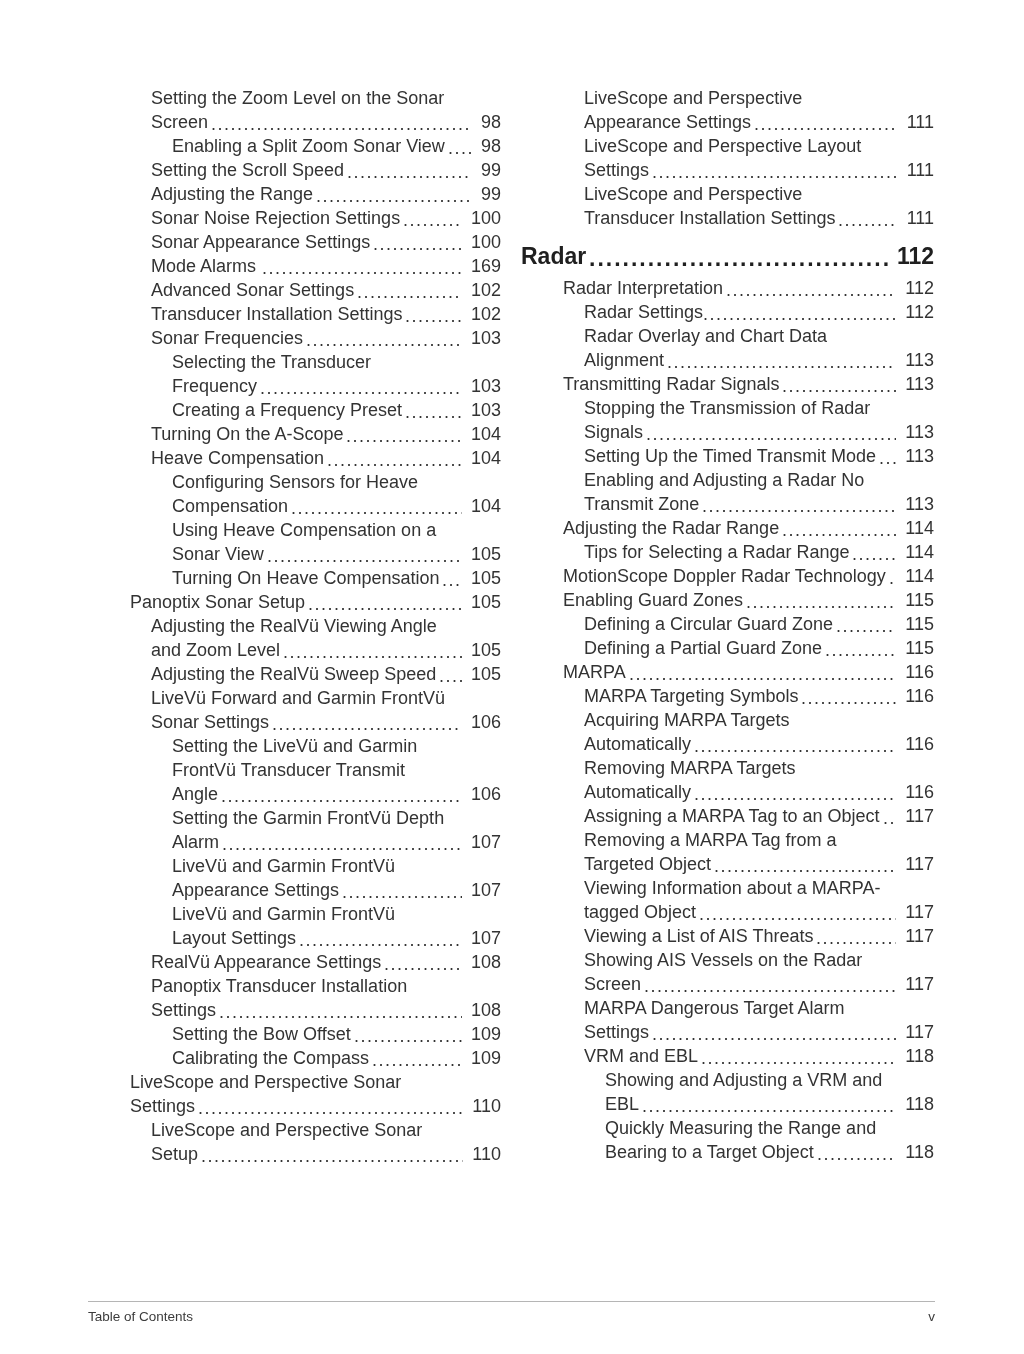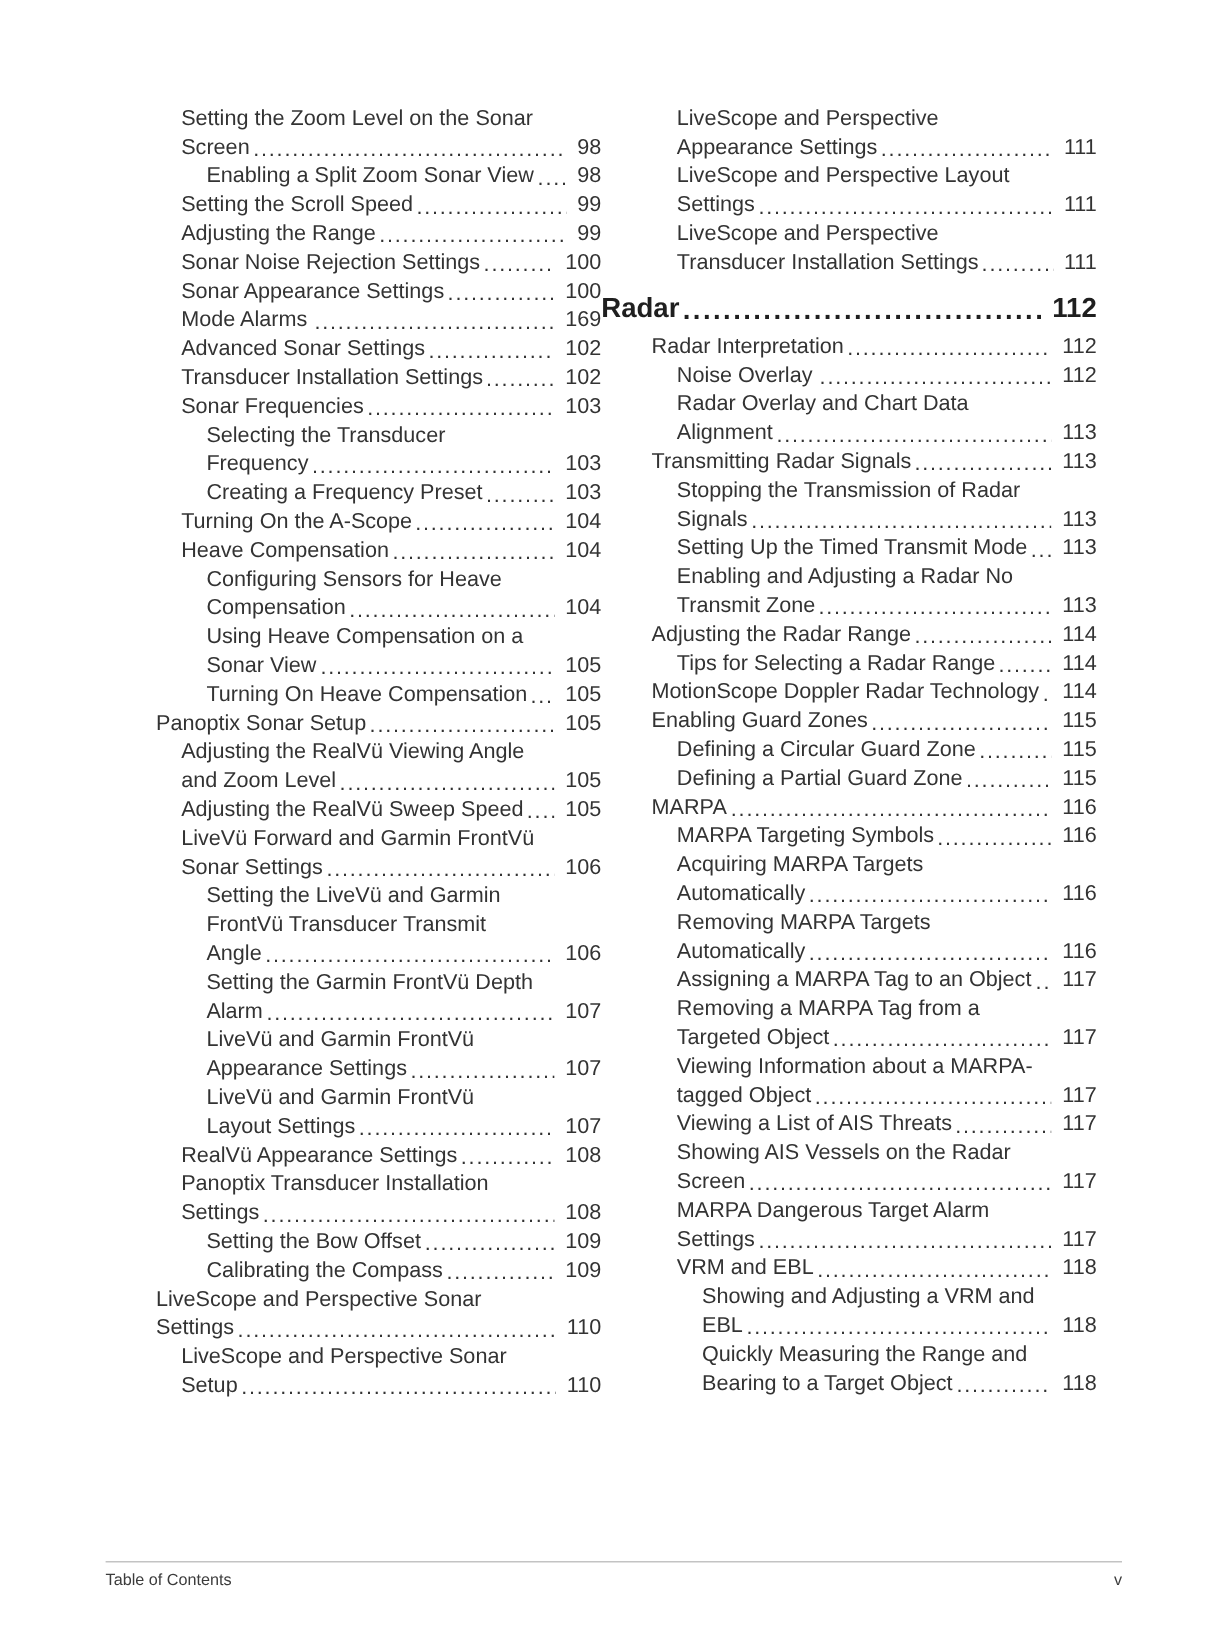--- a/index.html
+++ b/index.html
@@ -11,20 +11,21 @@
     font-family: "Liberation Sans", sans-serif;
     color: #333333;
     overflow: hidden;
   }
   .content {
     position: absolute;
     left: 88px;
     right: 89px;
     top: 86px;
     display: flex;
+    gap: 20px;
   }
   .toc-column {
     flex: 0 0 413px;
     width: 413px;
   }
   .toc-entry {
     position: relative;
     font-size: 18px;
     line-height: 24px;
     padding-right: 48px;
@@ -107,21 +108,21 @@
       <div class="toc-entry level-3"><span class="toc-text">Calibrating the Compass</span><span class="toc-marker"></span><span class="toc-dots" style="left: 284px; top: 2px; width: 90px;">..........................................................................................................................................................................</span><span class="toc-page">109</span></div>
       <div class="toc-entry level-1"><span class="toc-text">LiveScope and Perspective Sonar Settings</span><span class="toc-marker"></span><span class="toc-dots" style="left: 110px; top: 26px; width: 265px;">..........................................................................................................................................................................</span><span class="toc-page">110</span></div>
       <div class="toc-entry level-2"><span class="toc-text">LiveScope and Perspective Sonar Setup</span><span class="toc-marker"></span><span class="toc-dots" style="left: 113px; top: 26px; width: 262px;">..........................................................................................................................................................................</span><span class="toc-page">110</span></div>
     </div>
   <div class="toc-column">
       <div class="toc-entry level-2"><span class="toc-text">LiveScope and Perspective Appearance Settings</span><span class="toc-marker"></span><span class="toc-dots" style="left: 233px; top: 26px; width: 144px;">..........................................................................................................................................................................</span><span class="toc-page">111</span></div>
       <div class="toc-entry level-2"><span class="toc-text">LiveScope and Perspective Layout Settings</span><span class="toc-marker"></span><span class="toc-dots" style="left: 131px; top: 26px; width: 246px;">..........................................................................................................................................................................</span><span class="toc-page">111</span></div>
       <div class="toc-entry level-2"><span class="toc-text">LiveScope and Perspective Transducer Installation Settings</span><span class="toc-marker"></span><span class="toc-dots" style="left: 317px; top: 26px; width: 60px;">..........................................................................................................................................................................</span><span class="toc-page">111</span></div>
       <div class="toc-entry level-0 toc-heading"><span class="toc-text">Radar</span><span class="toc-marker"></span><span class="toc-dots" style="left: 68px; top: 2px; width: 299px;">..........................................................................................................................................................................</span><span class="toc-page">112</span></div>
       <div class="toc-entry level-1"><span class="toc-text">Radar Interpretation</span><span class="toc-marker"></span><span class="toc-dots" style="left: 205px; top: 2px; width: 170px;">..........................................................................................................................................................................</span><span class="toc-page">112</span></div>
-      <div class="toc-entry level-2"><span class="toc-text">Noise Overlay</span><span class="toc-marker"></span><span class="toc-dots" style="left: 182px; top: 2px; width: 193px;">..........................................................................................................................................................................</span><span class="toc-page">112</span></div>
+      <div class="toc-entry level-2"><span class="toc-text">Radar Settings</span><span class="toc-marker"></span><span class="toc-dots" style="left: 182px; top: 2px; width: 193px;">..........................................................................................................................................................................</span><span class="toc-page">112</span></div>
       <div class="toc-entry level-2"><span class="toc-text">Radar Overlay and Chart Data Alignment</span><span class="toc-marker"></span><span class="toc-dots" style="left: 146px; top: 26px; width: 229px;">..........................................................................................................................................................................</span><span class="toc-page">113</span></div>
       <div class="toc-entry level-1"><span class="toc-text">Transmitting Radar Signals</span><span class="toc-marker"></span><span class="toc-dots" style="left: 261px; top: 2px; width: 114px;">..........................................................................................................................................................................</span><span class="toc-page">113</span></div>
       <div class="toc-entry level-2"><span class="toc-text">Stopping the Transmission of Radar Signals</span><span class="toc-marker"></span><span class="toc-dots" style="left: 125px; top: 26px; width: 250px;">..........................................................................................................................................................................</span><span class="toc-page">113</span></div>
       <div class="toc-entry level-2"><span class="toc-text">Setting Up the Timed Transmit Mode</span><span class="toc-marker"></span><span class="toc-dots" style="left: 358px; top: 2px; width: 17px;">..........................................................................................................................................................................</span><span class="toc-page">113</span></div>
       <div class="toc-entry level-2"><span class="toc-text">Enabling and Adjusting a Radar No Transmit Zone</span><span class="toc-marker"></span><span class="toc-dots" style="left: 181px; top: 26px; width: 194px;">..........................................................................................................................................................................</span><span class="toc-page">113</span></div>
       <div class="toc-entry level-1"><span class="toc-text">Adjusting the Radar Range</span><span class="toc-marker"></span><span class="toc-dots" style="left: 261px; top: 2px; width: 114px;">..........................................................................................................................................................................</span><span class="toc-page">114</span></div>
       <div class="toc-entry level-2"><span class="toc-text">Tips for Selecting a Radar Range</span><span class="toc-marker"></span><span class="toc-dots" style="left: 331px; top: 2px; width: 44px;">..........................................................................................................................................................................</span><span class="toc-page">114</span></div>
       <div class="toc-entry level-1"><span class="toc-text">MotionScope Doppler Radar Technology</span><span class="toc-marker"></span><span class="toc-dots" style="left: 368px; top: 2px; width: 7px;">..........................................................................................................................................................................</span><span class="toc-page">114</span></div>
       <div class="toc-entry level-1"><span class="toc-text">Enabling Guard Zones</span><span class="toc-marker"></span><span class="toc-dots" style="left: 225px; top: 2px; width: 150px;">..........................................................................................................................................................................</span><span class="toc-page">115</span></div>
       <div class="toc-entry level-2"><span class="toc-text">Defining a Circular Guard Zone</span><span class="toc-marker"></span><span class="toc-dots" style="left: 315px; top: 2px; width: 60px;">..........................................................................................................................................................................</span><span class="toc-page">115</span></div>

